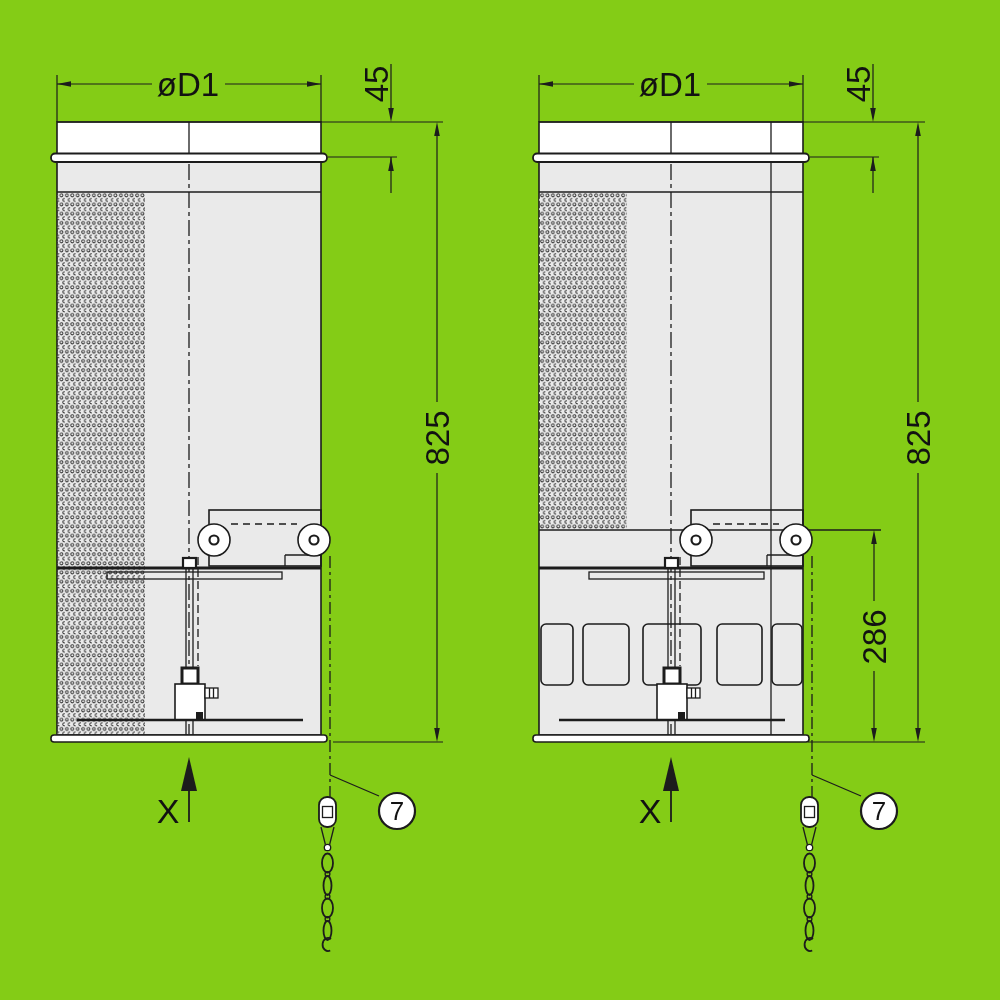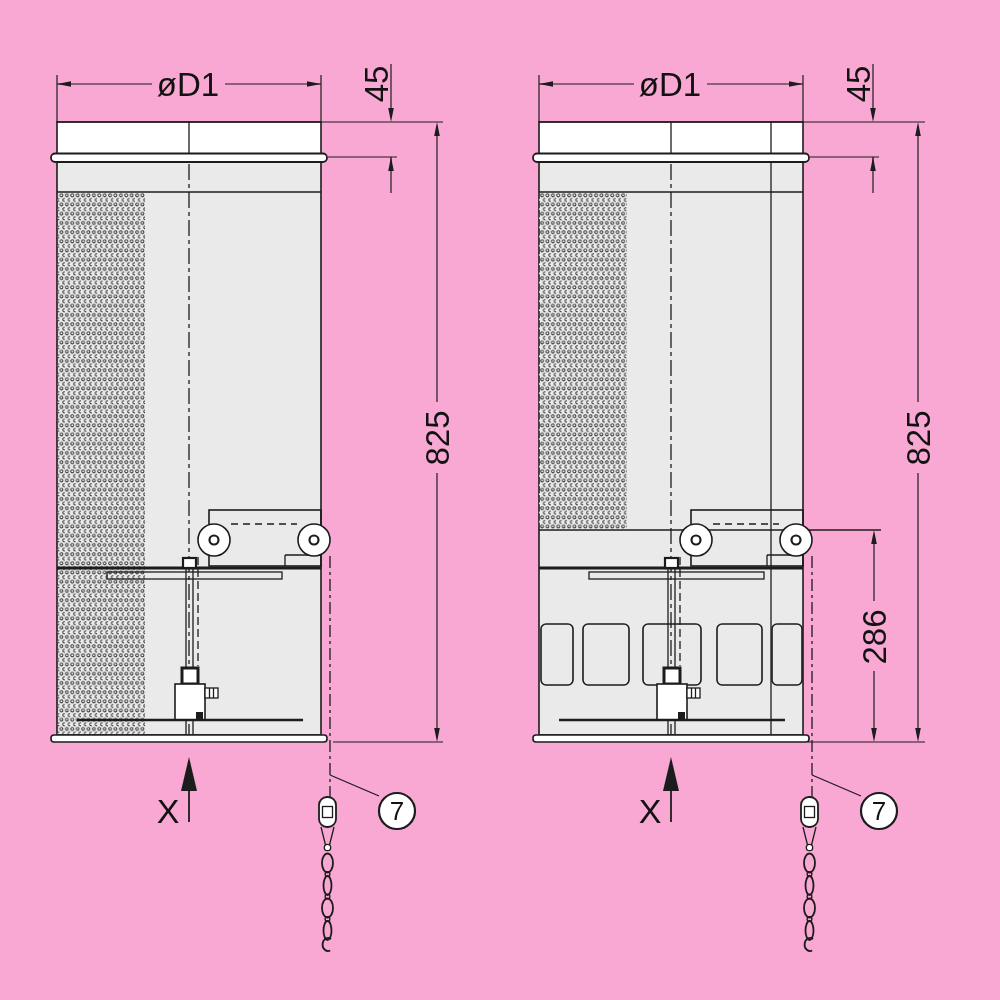--- a/index.html
+++ b/index.html
@@ -1,16 +1,16 @@
 <!DOCTYPE html>
 <html><head>
 <meta charset="utf-8">
 <style>
   html,body{margin:0;padding:0;background:#ffffff;}
-  .stage{width:1000px;height:1000px;position:relative;background:#f9a8d4;overflow:hidden;}
+  .stage{width:1000px;height:1000px;position:relative;background:#84cc16;overflow:hidden;}
   svg{display:block;}
   
   .s  {stroke:#1c1c1c;fill:none;stroke-width:1.6;}
   .s13{stroke:#1c1c1c;fill:none;stroke-width:1.3;}
   .s18{stroke:#1c1c1c;fill:none;stroke-width:1.8;}
   .s2 {stroke:#1c1c1c;fill:none;stroke-width:2.2;}
   .s3 {stroke:#1c1c1c;fill:none;stroke-width:3;}
   .s25{stroke:#1c1c1c;fill:none;stroke-width:2.6;}
   .dim{stroke:#1c1c1c;fill:none;stroke-width:1.2;}
   .cl {stroke:#1c1c1c;fill:none;stroke-width:1.3;stroke-dasharray:16 4 4 4;}

